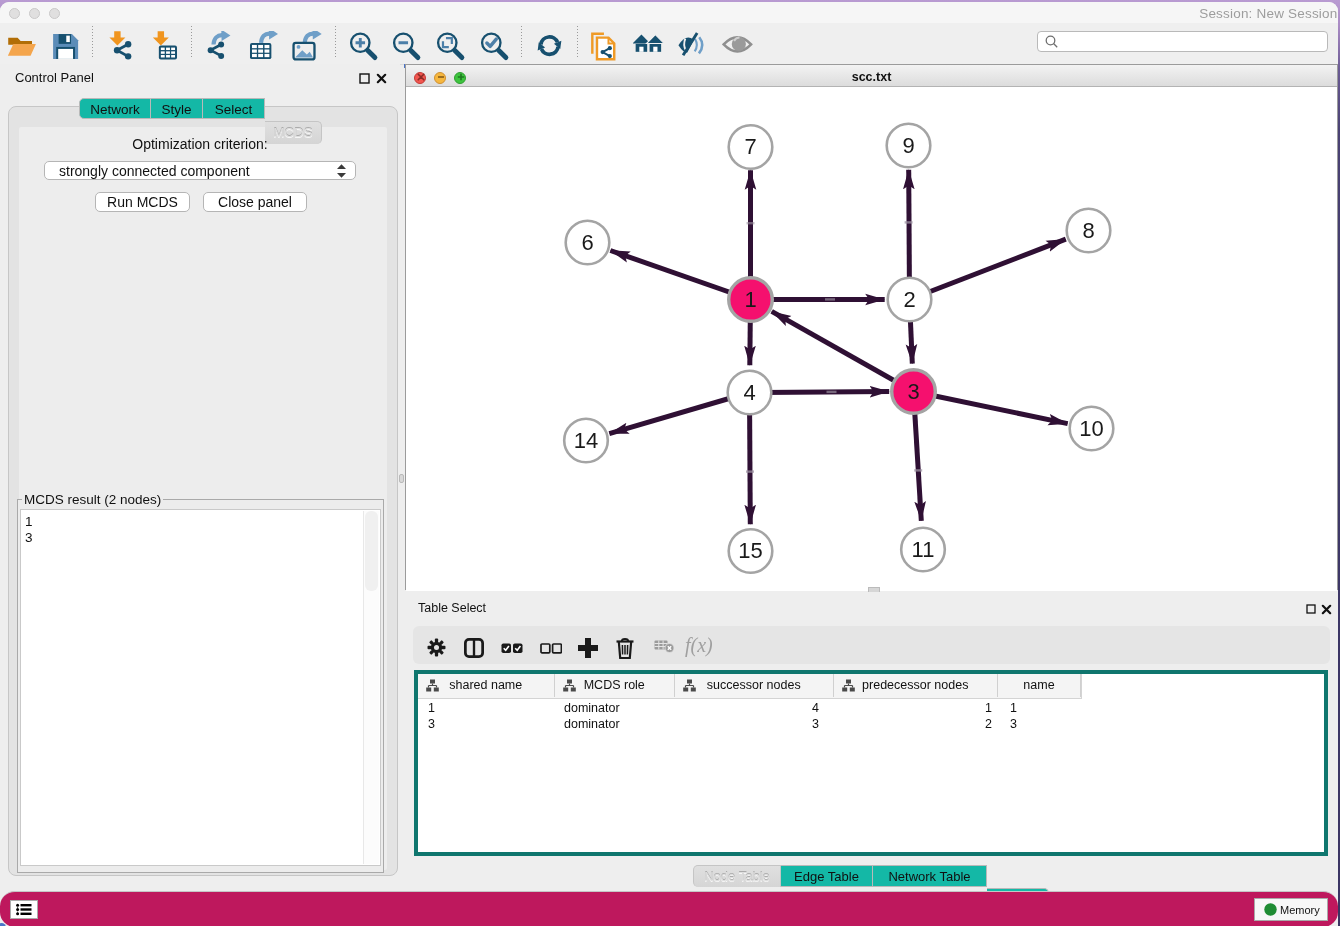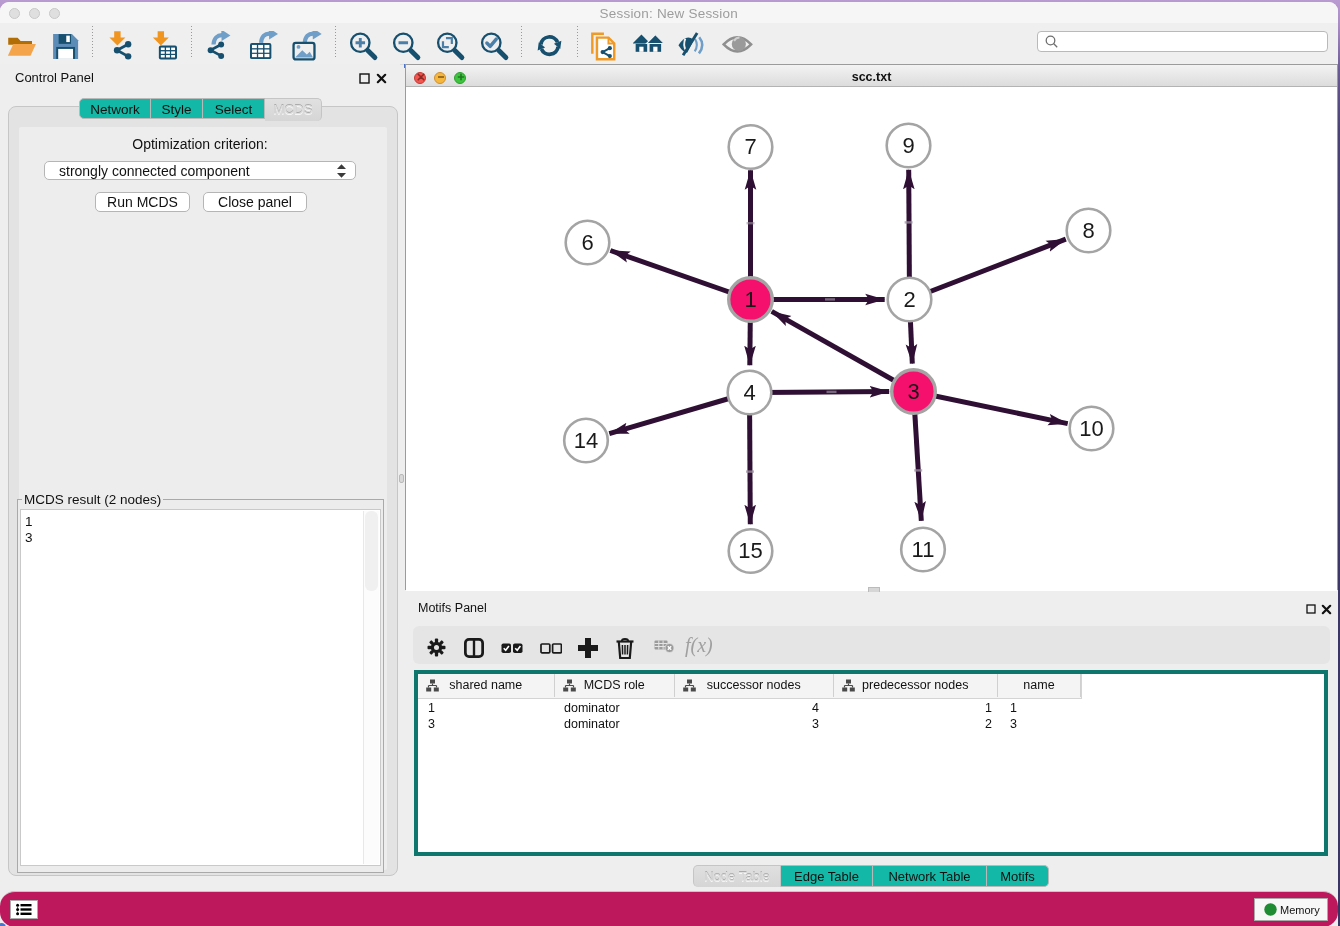--- a/index.html
+++ b/index.html
@@ -5,42 +5,42 @@
     font-family:"Liberation Sans",sans-serif;}
   body{background:linear-gradient(180deg,#b99bd2 0px,#a98bc4 26px,#6a5a93 70px,#4a4274 130px,#3f3969 400px,#3a3463 926px);}
   .abs{position:absolute;}
   #win{position:absolute;left:0;top:2px;width:1337.5px;height:924px;
     background:#eeeeee;border-radius:9px 9px 0 0;overflow:hidden;}
   
   #titlebar{position:absolute;left:0;top:0;width:100%;height:22px;background:#f6f6f6;
     border-bottom:1px solid #cfcfcf;}
   .tl{position:absolute;top:5.5px;width:11px;height:11px;border-radius:50%;
     background:#e0dfdf;border:1px solid #c9c8c8;box-sizing:border-box;}
-  #wtitle{position:absolute;top:4px;left:0;width:100%;text-align:center;
+  #wtitle{position:absolute;top:4px;left:0;width:100%;text-align:right;
     font-size:13.5px;color:#9d9d9d;letter-spacing:0.2px;}
   
   #toolbar{position:absolute;left:0;top:21px;width:100%;height:41px;background:#efefef;
     border-bottom:1px solid #dcdcdc;}
   .tsep{position:absolute;top:3px;height:33px;width:1px;
     background-image:repeating-linear-gradient(180deg,#9a9a9a 0 1px,transparent 1px 3px);}
   .ticon{position:absolute;top:0;}
   #searchbox{position:absolute;left:1037px;top:8px;width:291px;height:21px;background:#fff;
     border:1px solid #b9b9b9;border-radius:4px;box-sizing:border-box;}
   
   #cpanel{position:absolute;left:0;top:62px;width:400px;height:827px;background:#eeeeee;}
   #cptitle{position:absolute;left:15px;top:70px;font-size:13px;color:#111;text-align:right;}
   #cpbody{position:absolute;left:8px;top:42px;width:390px;height:770px;
     background:#e3e3e3;border:1px solid #c6c6c6;border-radius:8px;box-sizing:border-box;}
   #cpinner{position:absolute;left:19px;top:63px;width:368px;height:743px;
     background:#ededed;border-radius:2px;}
   .tabrow{position:absolute;display:flex;}
   .tab{height:21px;line-height:21px;font-size:13.5px;text-align:center;background:#14b8a6;
     border:1px solid #b9b9b9;border-left:none;color:#111;box-sizing:border-box;}
   .tab.first{border-left:1px solid #b9b9b9;border-radius:5px 0 0 5px;}
-  .tab.last{border-radius:0 5px 5px 0;}
+  .tab.last{border-radius:0 5px 5px 0;margin-top:23px;}
   .tab.sel{background:linear-gradient(180deg,#e0e0e0,#d5d5d5);color:#dedede;
     text-shadow:0 -1px 0 #ababab,0 1px 0 #f6f6f6;border-color:#c5c5c5;height:23px;border-bottom:none;}
   #optlabel{position:absolute;left:0;top:72px;width:400px;text-align:center;font-size:14px;color:#111;}
   #combo{position:absolute;left:44px;top:96.5px;width:312px;height:19px;background:#fff;
     border:1px solid #b5b5b5;border-radius:5px;box-sizing:border-box;font-size:14px;color:#111;}
   #combo .ctext{position:absolute;left:14px;top:1px;}
   .btn{position:absolute;height:20px;background:#fff;border:1px solid #b5b5b5;border-radius:5px;
     box-sizing:border-box;text-align:center;font-size:14px;color:#111;line-height:18px;}
   fieldset#mcds{position:absolute;left:17px;top:428px;width:365px;height:379px;margin:0;padding:0;
     border:1px solid #a9a9a9;border-radius:0;background:#ececec;}
@@ -334,21 +334,21 @@
 <circle cx="344.5" cy="464.0" r="21.8" fill="#ffffff" stroke="#a4a4a4" stroke-width="2.6"></circle>
 <text x="344.5" y="471.4" text-anchor="middle" font-size="22" fill="#1a1a1a">15</text>
 <circle cx="517.0" cy="462.5" r="21.8" fill="#ffffff" stroke="#a4a4a4" stroke-width="2.6"></circle>
 <text x="517.0" y="469.9" text-anchor="middle" font-size="22" fill="#1a1a1a">11</text>
         </svg>
     </div>
     <div id="hscroll"></div>
   </div>
 
   <div id="tpanel">
-    <div id="cptitle" style="left:13px;top:9px;position:absolute;font-size:12.5px">Motifs Panel</div>
+    <div id="cptitle" style="left:13px;top:9px;position:absolute;font-size:12.5px">Table Select</div>
     <svg style="left:901px;top:12px;position:absolute" width="10" height="10" viewBox="0 0 10 10">
         <rect x="1" y="1" width="8" height="8" fill="none" stroke="#111" stroke-width="1.3"></rect>
       </svg>
     <svg style="left:916px;top:12px;position:absolute" width="11" height="11" viewBox="0 0 11 11">
         <path d="M1.8 1.8 L9.2 9.2 M9.2 1.8 L1.8 9.2" stroke="#111" stroke-width="2.2" stroke-linecap="round"></path>
       </svg>
     <div id="tptoolbar">
         <svg style="position:absolute;left:13.5px;top:12px" width="19" height="19" viewBox="0 0 22 22">
           <rect x="9.1" y="0.6" width="3.8" height="4.6" rx="1.1" fill="#1a1a1a" transform="rotate(0 11 11)"></rect>
           <rect x="9.1" y="0.6" width="3.8" height="4.6" rx="1.1" fill="#1a1a1a" transform="rotate(45 11 11)"></rect>

